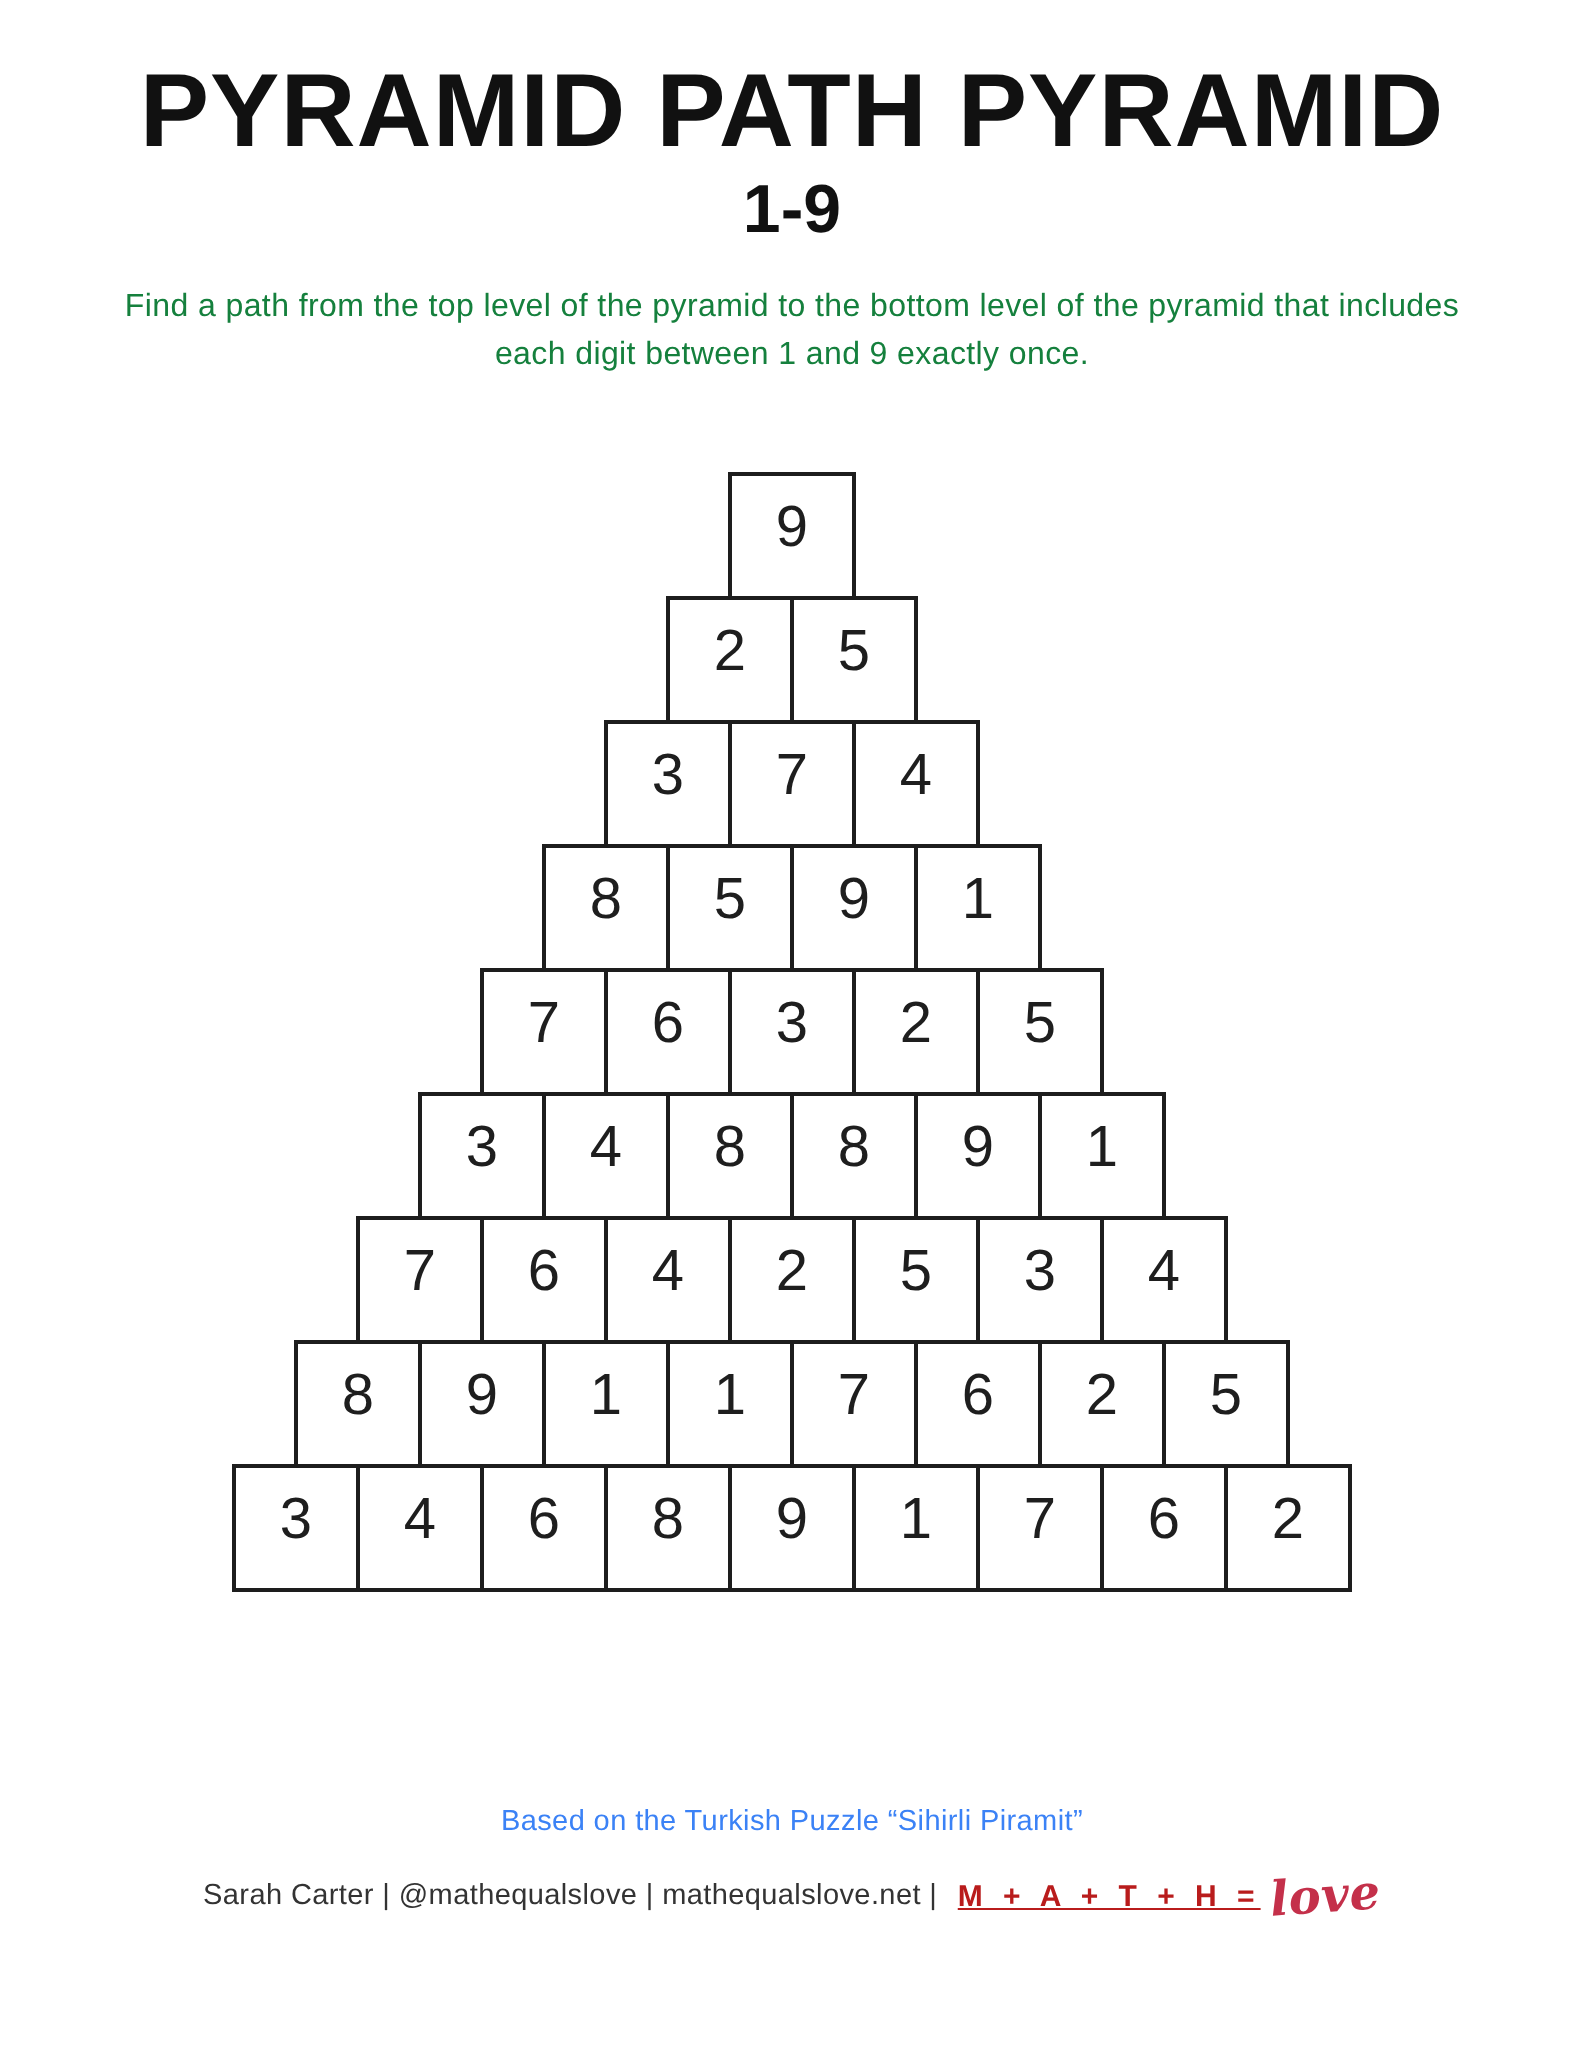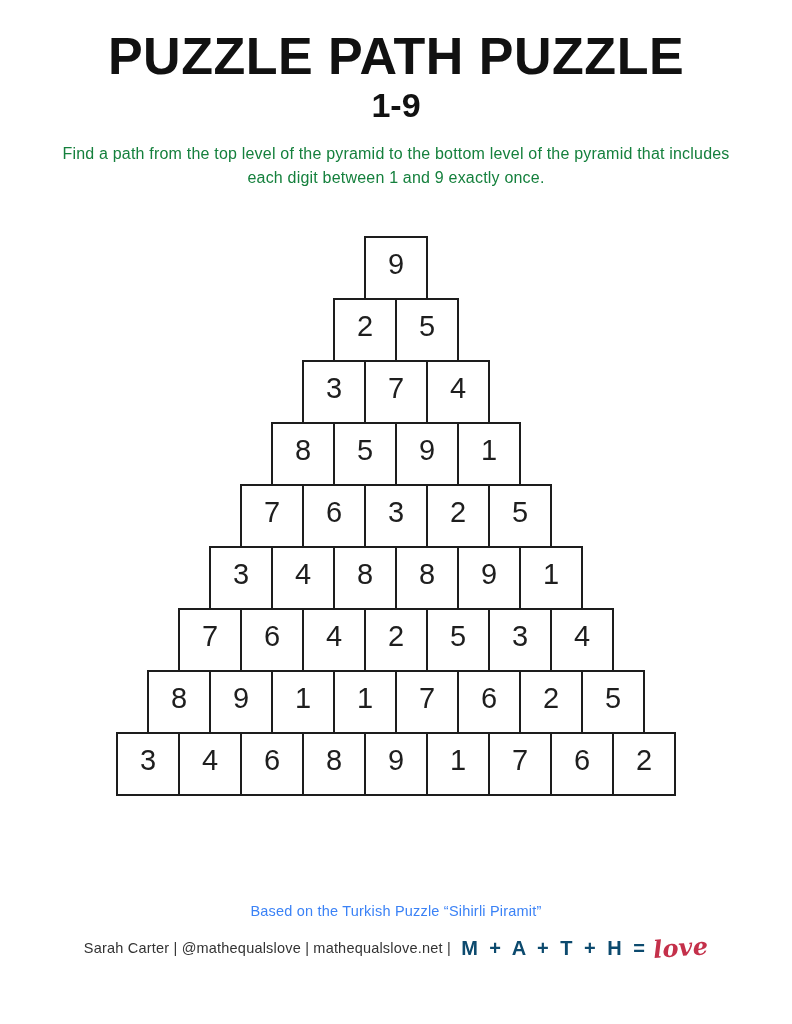--- a/index.html
+++ b/index.html
@@ -103,42 +103,43 @@
     vertical-align: middle;
   }
   .logo {
     display: inline-flex;
     align-items: center;
     margin-left: 6px;
     vertical-align: middle;
   }
   .logo-math {
     font-weight: 700;
-    font-size: 20px;
+    font-size: 15px;
     letter-spacing: 3px;
-    color: #0c4a6e;
+    color: #b91c1c;
     white-space: nowrap;
+    text-decoration: underline;
   }
   .logo-love {
     font-family: "DejaVu Serif", serif;
     font-style: italic;
     font-weight: 700;
     font-size: 24px;
     line-height: 24px;
     margin-left: 5px;
     color: #c4304a;
     transform: rotate(-4deg);
   }
 </style>
 </head>
 <body>
 
 <div class="page">
 
-  <h1 class="page-title">PUZZLE PATH PUZZLE</h1>
+  <h1 class="page-title">PYRAMID PATH PYRAMID</h1>
 
   <h2 class="page-subtitle">1-9</h2>
 
   <p class="instructions">Find a path from the top level of the pyramid to the bottom level of the pyramid that includes each digit between 1 and 9 exactly once.</p>
 
 
   <div class="pyramid" id="pyramid">
       <div class="pyr-row">
         <div class="pyr-cell" style="border-color: rgb(29, 29, 29);">9</div>
       </div>

